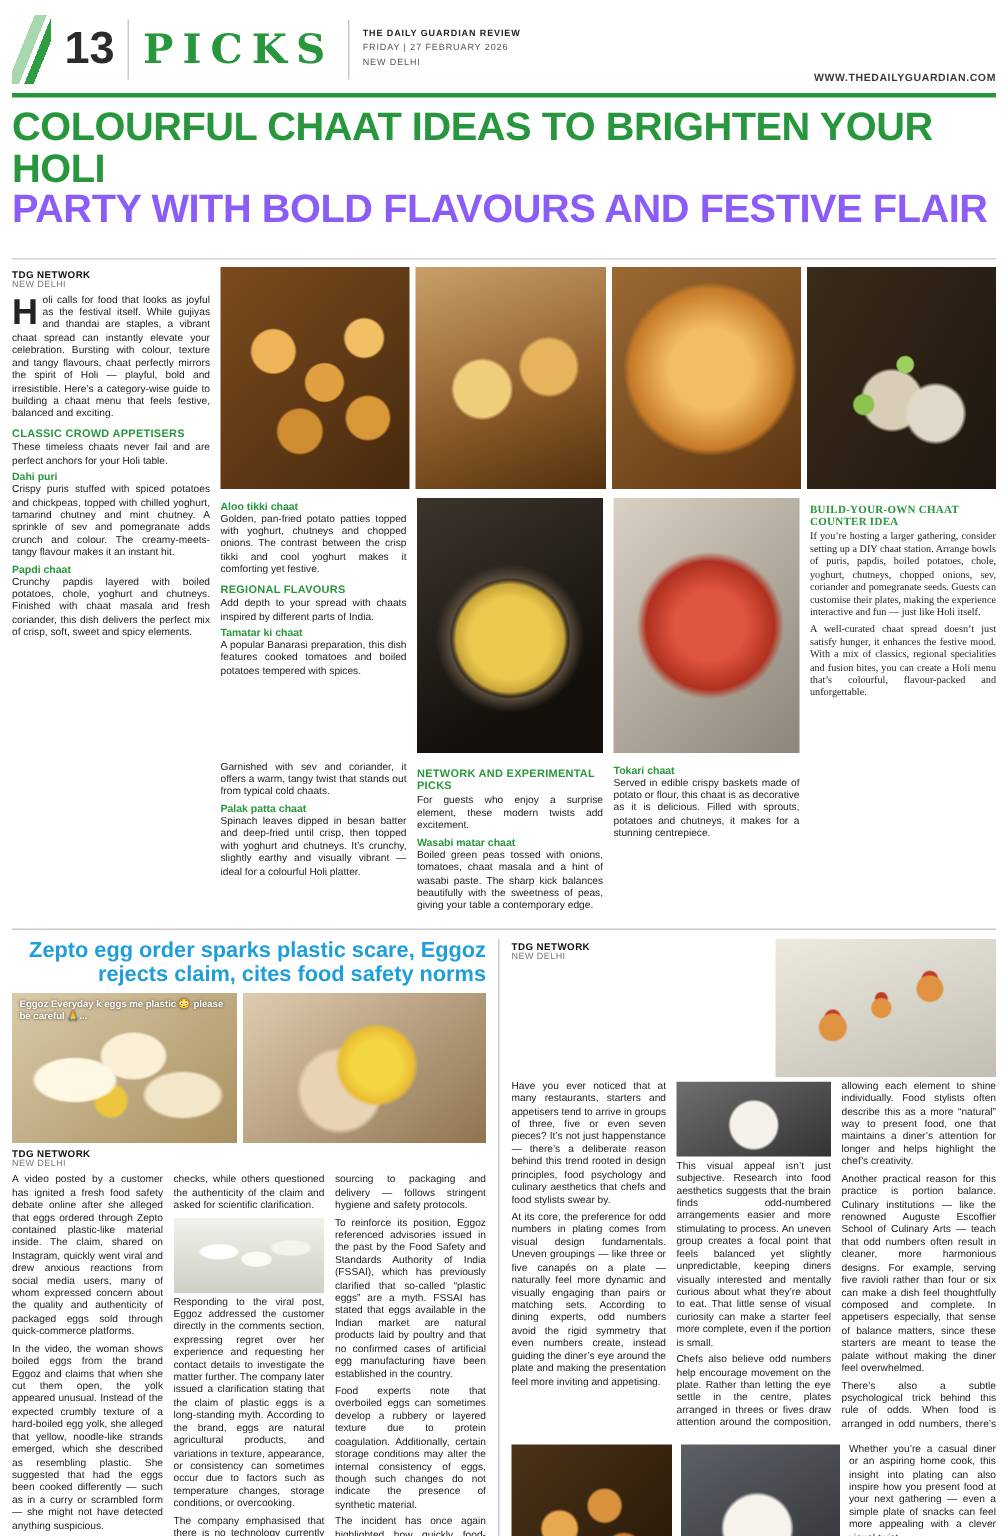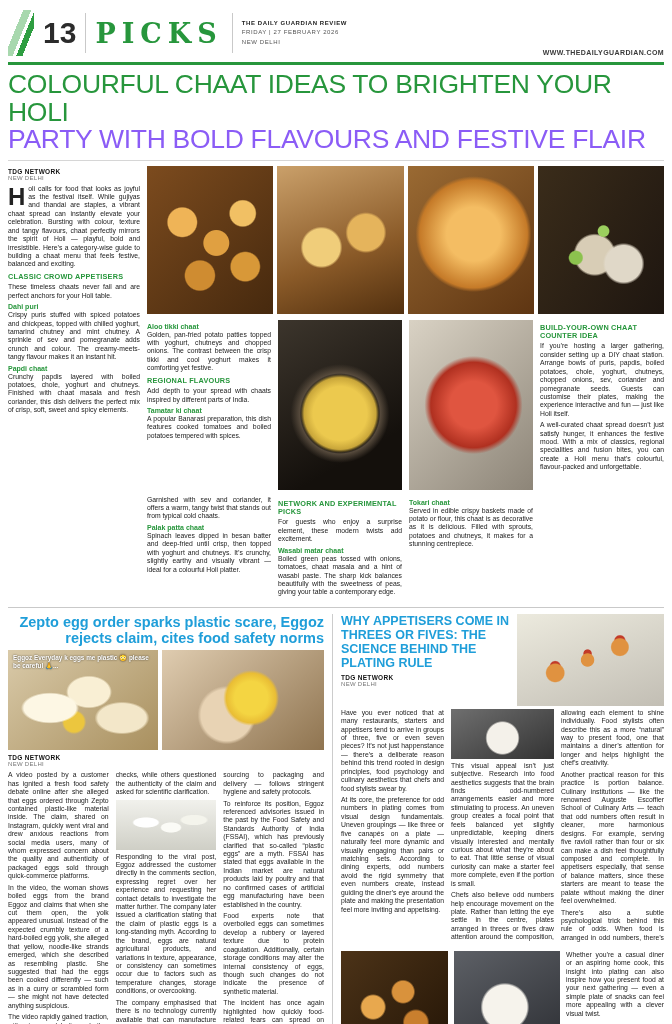--- a/index.html
+++ b/index.html
@@ -12,22 +12,22 @@
       linear-gradient(112deg,transparent 34%,#a8d8ae 34%,#a8d8ae 52%,transparent 52%,transparent 60%,#2e9e41 60%,#2e9e41 74%,transparent 74%);}
   .pagenum{font-size:30px;font-weight:bold;color:#2b2b2b;line-height:1;}
   .vr{width:1px;height:40px;background:#c9c9c9;}
   .section-title{font-family:"DejaVu Serif",serif;font-weight:bold;font-size:27px;letter-spacing:6px;color:#27963c;line-height:1;}
   .pub-block{font-size:6px;letter-spacing:.6px;line-height:1.6;color:#555;}
   .pub-block .l1{font-weight:bold;color:#222;}
   .website{margin-left:auto;align-self:flex-end;font-size:7px;font-weight:bold;color:#3a3a3a;letter-spacing:.4px;padding-bottom:4px;}
   .green-rule{height:3px;background:#27963c;margin:2px 0 6px;}
 
   
-  .lead-headline{margin:2px 0 5px;line-height:1.04;font-weight:400;font-size:26.5px;letter-spacing:-.3px;
-                 border-bottom:1px solid #d6d6d6;padding-bottom:6px;}
+  .lead-headline{margin:2px 0 5px;line-height:1.04;font-weight:700;font-size:26.5px;letter-spacing:-.3px;
+                 border-bottom:1px solid #d6d6d6;padding-bottom:18px;}
   .hl1{color:#27963c;display:block;}
   .hl2{color:#8b5cf6;display:block;}
 
   
   .byline{margin:2px 0 4px;}
   .byline .net{display:block;font-size:6.5px;font-weight:bold;letter-spacing:.3px;color:#111;}
   .byline .cty{display:block;font-size:6px;color:#777;letter-spacing:.3px;}
 
   
   p.bt{font-size:6.8px;line-height:1.24;text-align:justify;margin:0 0 3px;}
@@ -36,21 +36,21 @@
   .dropcap::first-letter{float:left;font-size:24px;line-height:.85;padding:2px 3px 0 0;font-weight:bold;color:#222;}
 
   
   .lead-grid{display:grid;grid-template-columns:132px repeat(4,1fr);grid-template-rows:148px 170px auto;
              column-gap:7px;row-gap:6px;margin-top:4px;}
   .intro-col{grid-column:1;grid-row:1/4;}
   .photo-strip{grid-column:2/6;grid-row:1;display:grid;grid-template-columns:repeat(4,1fr);gap:4px;}
   .mid-col1{grid-column:2;grid-row:2;}
   .mid-photo1{grid-column:3;grid-row:2;}
   .mid-photo2{grid-column:4;grid-row:2;}
-  .right-col{grid-column:5;grid-row:2/4;}
+  .right-col{grid-column:5;grid-row:2/4;font-family:Liberation Serif, serif;}
   .bot1{grid-column:2;grid-row:3;}
   .bot2{grid-column:3;grid-row:3;}
   .bot3{grid-column:4;grid-row:3;}
 
   
   .photo{width:100%;height:100%;background-size:cover;}
   .ph-puritray{background:
       radial-gradient(circle at 28% 38%,#efb457 0 11%,transparent 12%),
       radial-gradient(circle at 55% 52%,#e0a041 0 12%,transparent 13%),
       radial-gradient(circle at 42% 74%,#cf8c31 0 11%,transparent 12%),
@@ -248,21 +248,20 @@
         <p class="bt">The incident has once again highlighted how quickly food-related fears can spread on social media, particularly when accompanied by visual content. While consumer vigilance remains important, experts stress the need to verify claims through scientific assessment before drawing conclusions.</p>
 
       </div>
     </article>
 
     <div class="v-divider"></div>
 
     <article>
       <div class="app-top">
         <div>
-          <h2 class="blue-hl app-hl">WHY APPETISERS COME IN THREES OR FIVES: THE SCIENCE BEHIND THE PLATING RULE</h2>
           <div class="byline">
             <span class="net">TDG NETWORK</span>
             <span class="cty">NEW DELHI</span>
           </div>
         </div>
         <div class="photo ph-canape"></div>
       </div>
       <div class="app-body cols3">
         <p class="bt">Have you ever noticed that at many restaurants, starters and appetisers tend to arrive in groups of three, five or even seven pieces? It’s not just happenstance — there’s a deliberate reason behind this trend rooted in design principles, food psychology and culinary aesthetics that chefs and food stylists swear by.</p>
         <p class="bt">At its core, the preference for odd numbers in plating comes from visual design fundamentals. Uneven groupings — like three or five canapés on a plate — naturally feel more dynamic and visually engaging than pairs or matching sets. According to dining experts, odd numbers avoid the rigid symmetry that even numbers create, instead guiding the diner’s eye around the plate and making the presentation feel more inviting and appetising.</p>

